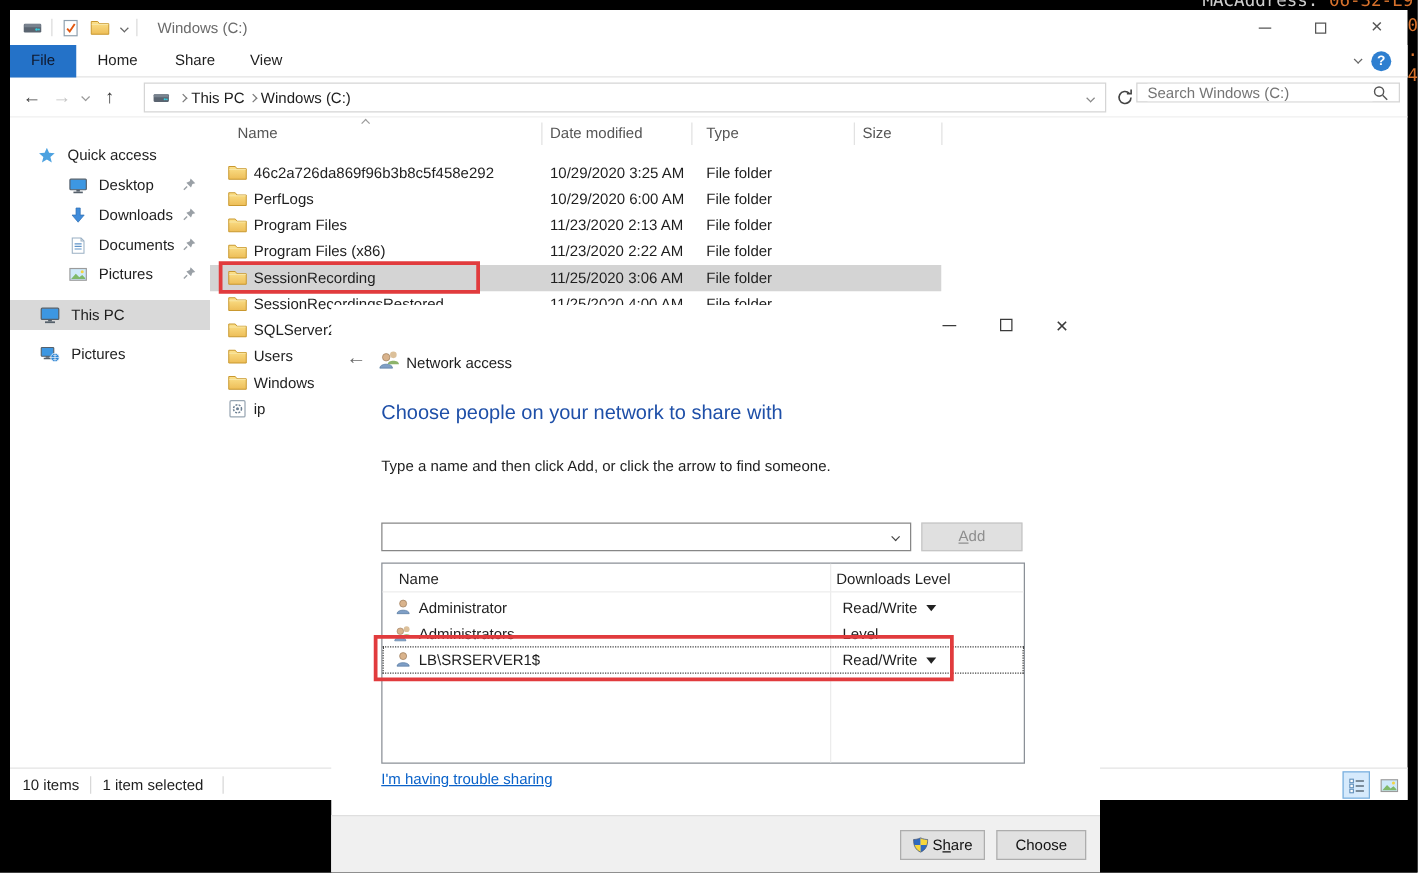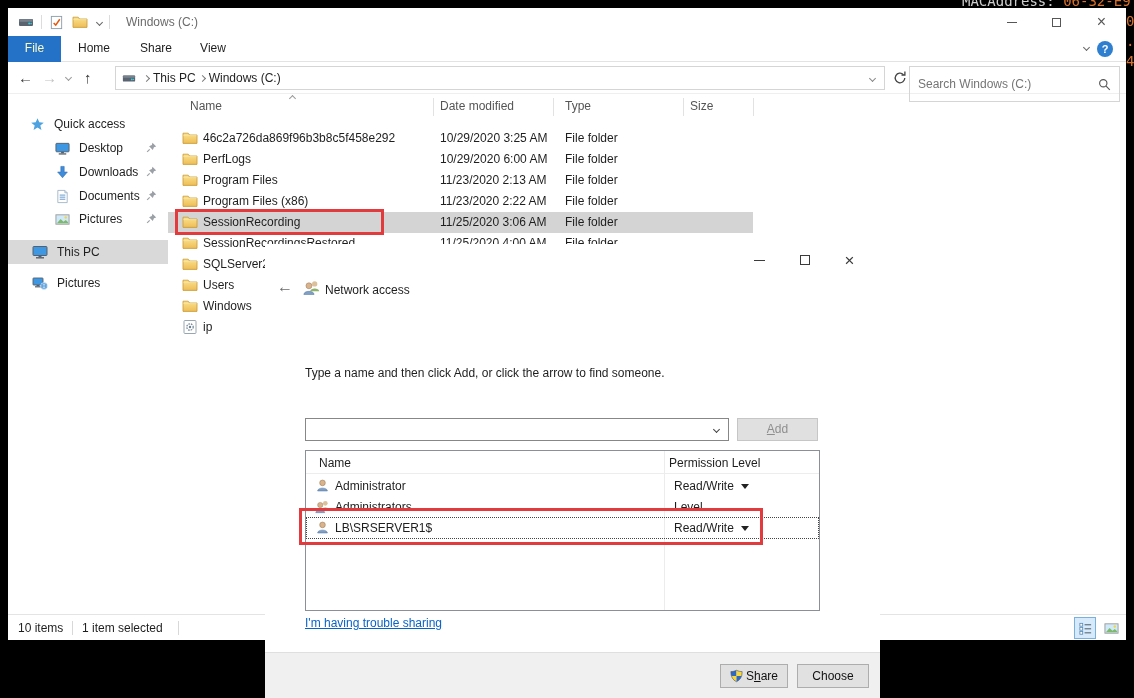--- a/index.html
+++ b/index.html
@@ -15,36 +15,36 @@
   .titlebar{position:absolute;left:0;top:0;width:100%;height:28px;display:flex;align-items:center}
   .tsep{width:1px;height:14px;background:#dcdcdc;margin:0 7px}
   .wtitle{color:#6b6b6b;margin-left:9px}
   .winbtns{position:absolute;right:2px;top:0;display:flex}
   .wbtn{width:45px;height:28px;display:flex;align-items:center;justify-content:center}
   .min-glyph{width:10px;height:1px;background:#565656}
   .max-glyph{width:9px;height:9px;border:1px solid #565656}
   .close-glyph{font-size:16px;color:#565656;line-height:1}
   .tabrow{position:absolute;left:0;top:28px;width:100%;height:26px;background:#fff;border-bottom:1px solid #e3e3e3}
   .tab{position:absolute;top:0;height:26px;line-height:25px;text-align:center}
-  .tab-file{left:0;width:53px;background:#2472c8;color:#fef9c3}
+  .tab-file{left:0;width:53px;background:#2472c8;color:#0f172a}
   .tab-home{left:53px;width:66px}
   .tab-share{left:119px;width:58px}
   .tab-view{left:177px;width:56px}
   .chev{display:inline-block;width:6px;height:6px;border-right:1px solid #666;border-bottom:1px solid #666;transform:rotate(45deg)}
   .chev.sm{width:5px;height:5px}
   .chev-r{display:inline-block;width:5px;height:5px;border-top:1px solid #7a7a7a;border-right:1px solid #7a7a7a;transform:rotate(45deg)}
   .chev-u{display:inline-block;width:5px;height:5px;border-left:1px solid #9a9a9a;border-top:1px solid #9a9a9a;transform:rotate(45deg)}
   .ribbon-chev{position:absolute;right:37px;top:9px}
   .helpbtn{position:absolute;right:13px;top:5px;width:16px;height:16px;border-radius:50%;background:#2e7fd0;
     color:#fff;font-size:11px;font-weight:bold;text-align:center;line-height:16px}
   .navrow{position:absolute;left:0;top:54px;width:100%;height:32px;border-bottom:1px solid #efefef}
   .navglyph{position:absolute;top:7px;font-size:15px}
   .addrbox{position:absolute;left:107px;top:4px;width:770px;height:24px;border:1px solid #d5d5d5;display:flex;align-items:center}
   .addrbox .crumb{margin:0 4px;white-space:nowrap}
-  .searchbox{position:absolute;left:901px;top:4px;width:211px;height:36px;border:1px solid #d5d5d5;display:flex;align-items:center;padding:0 8px}
+  .searchbox{position:absolute;left:901px;top:4px;width:211px;height:16px;border:1px solid #d5d5d5;display:flex;align-items:center;padding:0 8px}
   .searchbox input{flex:1;border:none;outline:none;font-family:"Liberation Sans",sans-serif;font-size:12px;color:#444;min-width:0}
   .searchbox input::placeholder{color:#757575}
   
   .sidebar{position:absolute;left:0;top:86px;width:160px;height:520px}
   .srow{position:absolute;left:0;width:160px;height:24px;display:flex;align-items:center}
   .srow.sel{background:#d9d9d9}
   .srow .lab{margin-left:9px;white-space:nowrap}
   .pin{position:absolute;right:10px;top:5px}
   
   .filelist{position:absolute;left:160px;top:86px;width:958px;height:520px}
@@ -454,33 +454,34 @@
     <div class="dwbtn">
         <span class="dclose">×</span>
       </div>
   </div>
   <span class="dback">←</span>
   <svg class="dicon" width="17" height="17">
       <use href="#icon-group"></use>
     </svg>
   <span class="dtitle">Network access</span>
 
+  <div class="dheading">Choose people on your network to share with</div>
   <div class="dinstr">Type a name and then click Add, or click the arrow to find someone.</div>
 
   <div class="combo">
     <input value="" style="">
     <span class="chev sm" style="border-color:#444"></span>
   </div>
   <div class="addbtn"><span class="key">A</span><span>dd</span></div>
 
   <div class="lbox">
     <div class="vsep"></div>
     <div class="hline"></div>
     <span class="lh-name">Name</span>
-    <span class="lh-perm">Permission Level</span>
+    <span class="lh-perm">Downloads Level</span>
 
     <div class="prow" style="top:25px">
       <svg class="picon" width="15" height="15">
           <use href="#icon-person"></use>
         </svg>
       <span class="pname">Administrator</span>
       <span class="pperm"><span>Read/Write</span><span class="tri"></span></span>
     </div>
     <div class="prow" style="top:46px">
       <svg class="picon" width="15" height="15">

